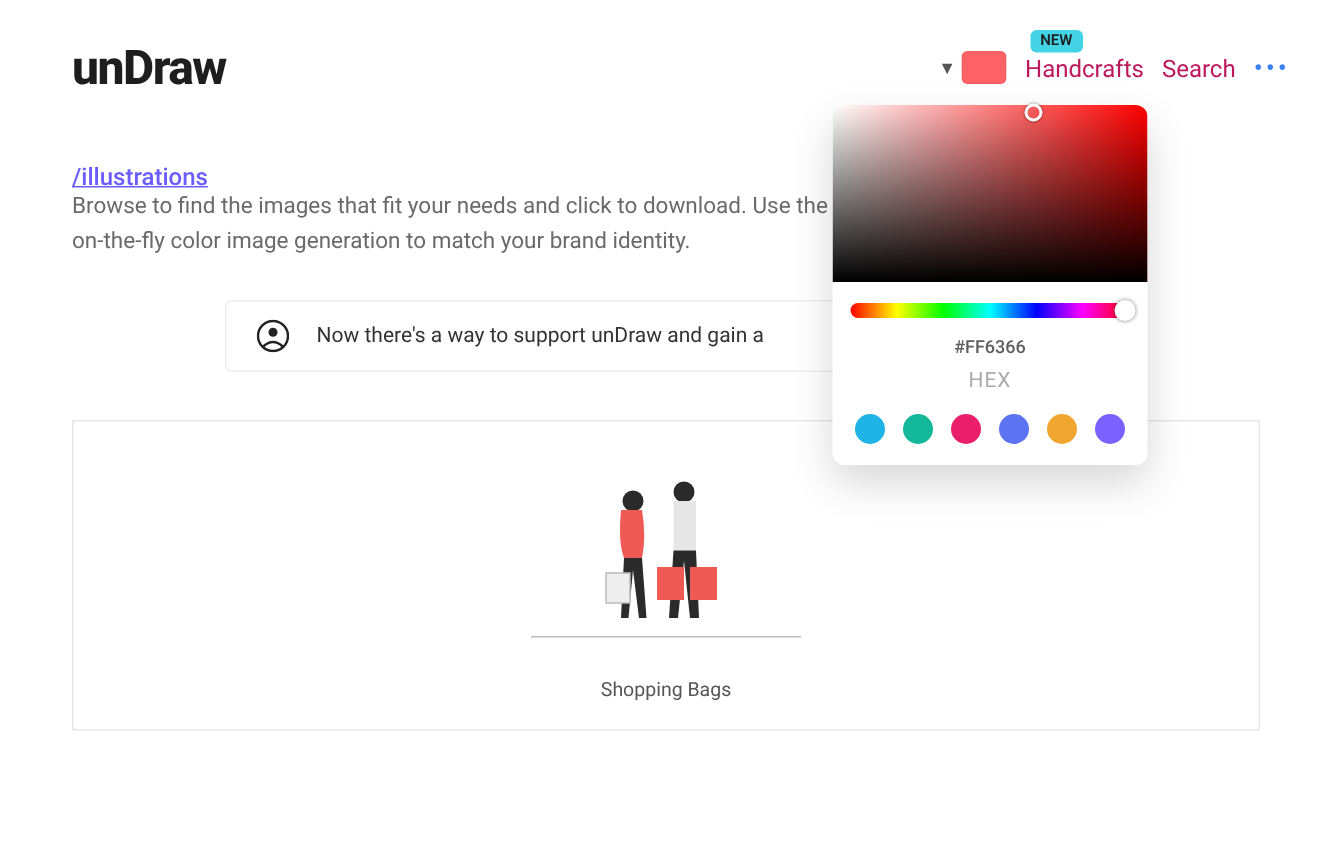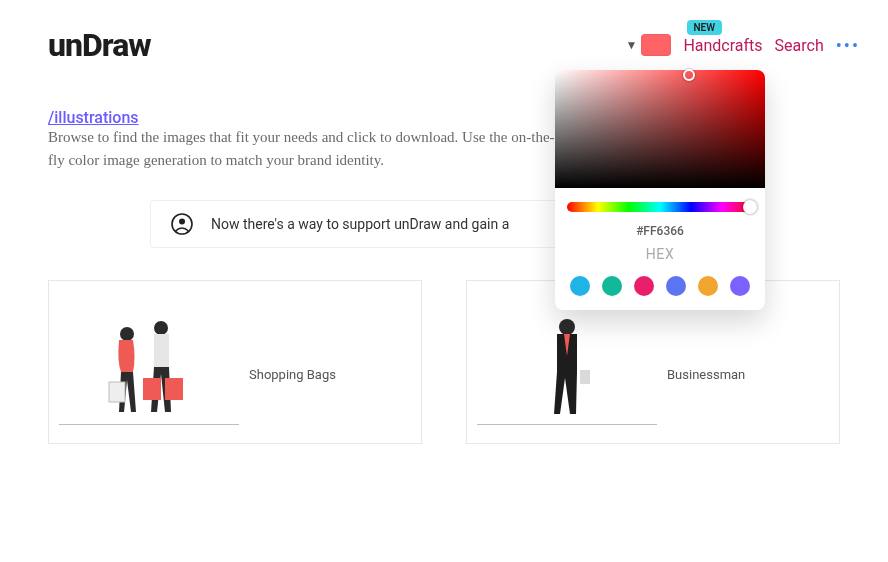--- a/index.html
+++ b/index.html
@@ -40,37 +40,37 @@
   .new-badge {
     position: absolute; top: -14px; right: 138px;
     background: #42d3e5; color:#1e1e1e;
     font-size:10px; font-weight:600;
     padding: 2px 7px; border-radius: 4px; margin-left: 48px;
   }
 
   
   .subtitle { position:absolute; top:108px; left:48px; color:#6a5cff; font-size:16px; font-weight:500;text-decoration:underline;}
   .desc { position:absolute; top:126px; left:48px; width:510px;
-          color:#6a6a6a; font-size:15px; line-height:1.55;font-family:Liberation Serif, serif;}
+          color:#6a6a6a; font-size:15px; line-height:1.55;}
 
   
   .banner {
     position:absolute; top:200px; left:150px; width:590px;
     background:#fff; border:1px solid #eee; border-radius:4px;
     padding: 12px 20px; display:flex; align-items:center; gap:18px;
     font-size:14px; color:#333;
   }
   .banner svg { flex:none; }
 
   
   .grid { position:absolute; top:280px; left:48px; right:48px;
           display:flex; gap:44px; }
   .card {
     flex:1; border:1px solid #e7e7e7; background:#fff;
-    display:flex; align-items:center;
+    display:flex; flex-direction:column; align-items:center;
     padding: 24px 10px 18px; gap: 10px; cursor:pointer;
   }
   .illus-wrap {
     width: 180px; height: 120px;
     display:flex; align-items:flex-end; justify-content:center;
     border-bottom: 1px solid #bdbdbd;
     padding-bottom: 2px;
   }
   .caption { font-size:13px; color:#555; margin-top:18px; }
 
@@ -153,32 +153,20 @@
         <circle cx="92" cy="16" r="7" fill="#2b2b2b"></circle>
         <path d="M85 22 L85 55 L100 55 L100 22 Z" fill="#e6e6e6"></path>
         <path d="M85 55 L82 100 L88 100 L92 62 L96 100 L102 100 L100 55 Z" fill="#2b2b2b"></path>
         <rect x="74" y="66" width="18" height="22" fill="#ef5b54"></rect>
         <rect x="96" y="66" width="18" height="22" fill="#ef5b54"></rect>
       </svg>
     </div>
     <div class="caption">Shopping Bags</div>
   </div>
 
-  <div class="card">
-    <div class="illus-wrap">
-      <svg width="130" height="110" viewBox="0 0 130 110">
-        <circle cx="65" cy="15" r="8" fill="#2b2b2b"></circle>
-        <path d="M55 22 L55 60 L75 60 L75 22 Z" fill="#1d1d1d"></path>
-        <path d="M62 22 L65 44 L68 22 Z" fill="#ef5b54"></path>
-        <path d="M55 60 L52 102 L58 102 L63 66 L68 102 L74 102 L75 60 Z" fill="#1d1d1d"></path>
-        <rect x="78" y="58" width="10" height="14" fill="#d9d9d9"></rect>
-      </svg>
-    </div>
-    <div class="caption">Businessman</div>
-  </div>
 
 
 </div>
 
 <div class="picker">
   <div class="sv-panel">
     <div class="sv-cursor" style="left:64%; top:4%;"></div>
   </div>
   <div class="hue">
     <div class="hue-cursor"></div>

